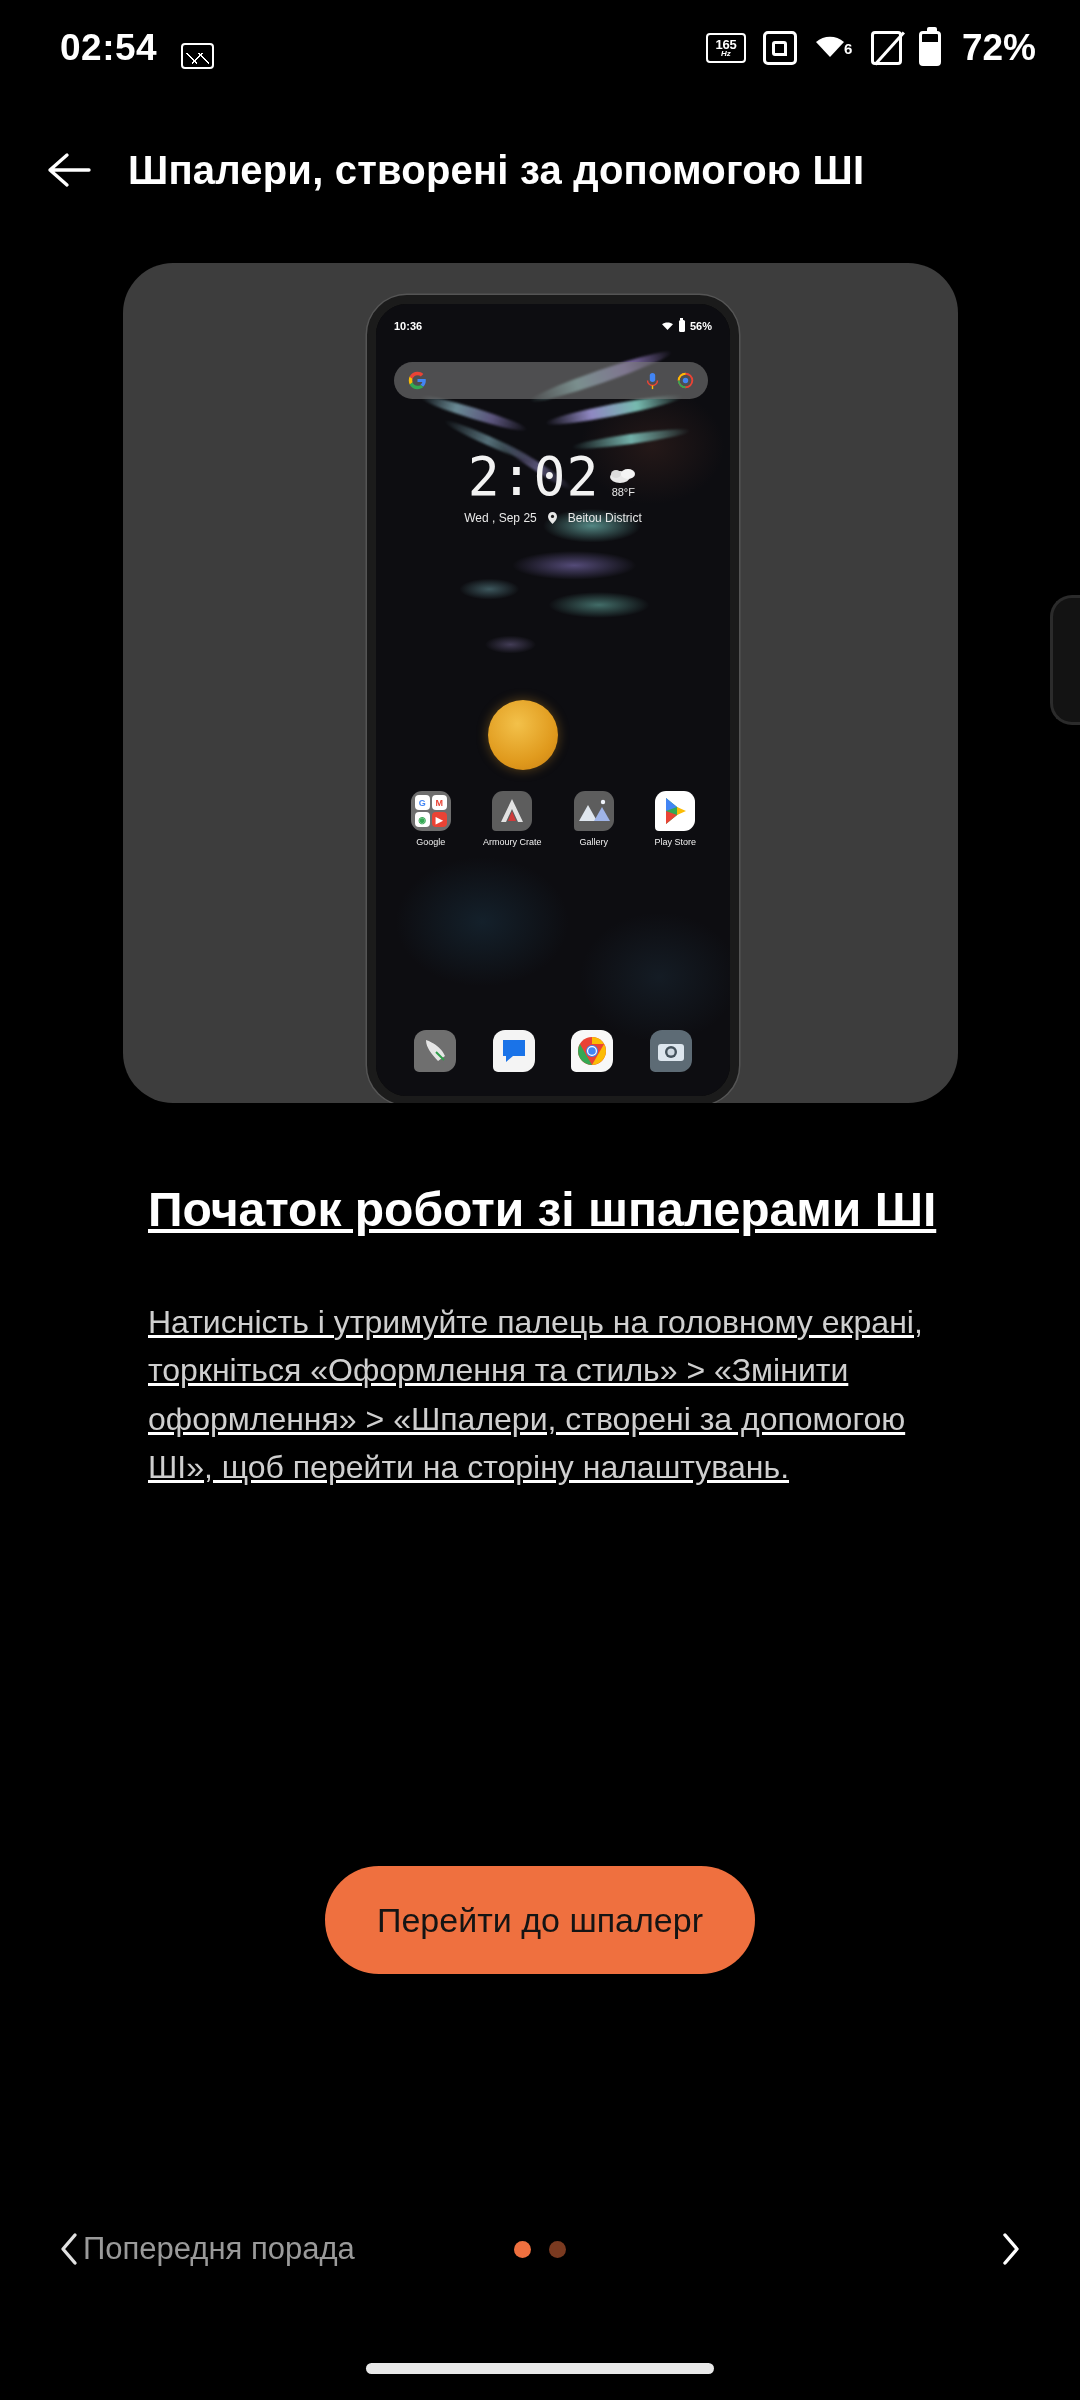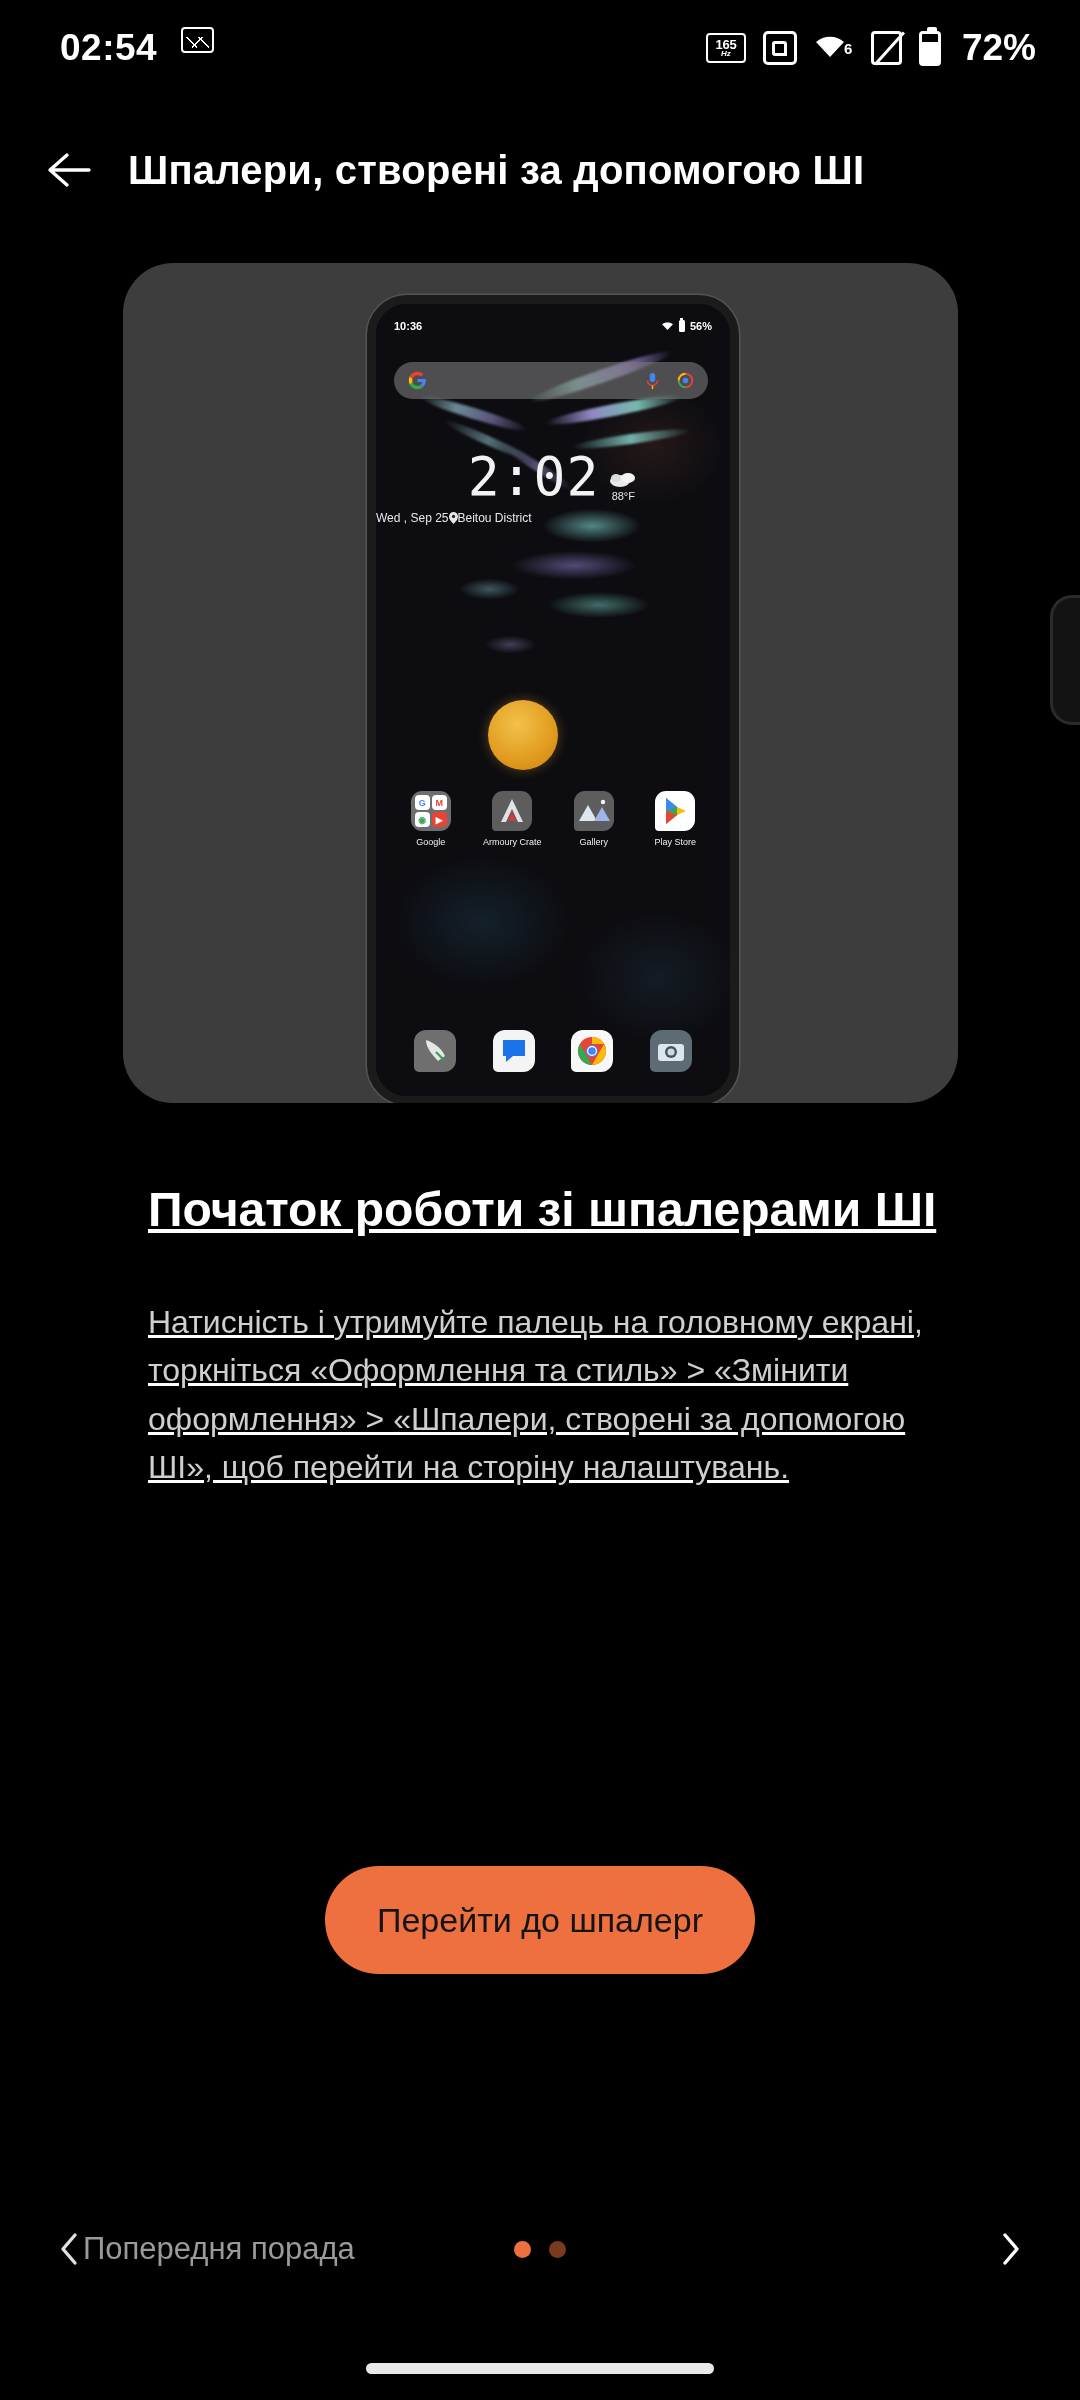--- a/index.html
+++ b/index.html
@@ -6,21 +6,21 @@
   html,body{
     width:1080px; height:2400px; background:#000; overflow:hidden;
     font-family:"Liberation Sans", sans-serif; color:#fff;
   }
   #root{ position:relative; width:1080px; height:2400px; background:#000; }
 
   
   .statusbar{ position:absolute; top:0; left:0; width:1080px; height:96px;
     display:flex; align-items:center; justify-content:space-between;
     padding:0 44px 0 60px; }
-  .sb-left{ display:flex; align-items:flex-start; gap:24px; }
+  .sb-left{ display:flex; align-items:flex-end; gap:24px; }
   .sb-time{ font-size:37px; font-weight:700; letter-spacing:0.5px; color:#fff; }
   .sb-right{ display:flex; align-items:center; gap:17px; }
   .ic-img{ width:33px; height:26px; border:2.5px solid #fff; border-radius:4px;
     position:relative; overflow:hidden; }
   .ic-img::after{ content:""; position:absolute; left:3px; bottom:3px; width:23px; height:11px;
     background:
       linear-gradient(45deg, transparent 46%, #fff 46%, #fff 56%, transparent 56%) no-repeat left/11px 11px,
       linear-gradient(-45deg, transparent 46%, #fff 46%, #fff 56%, transparent 56%) no-repeat left 6px top/11px 11px,
       linear-gradient(45deg, transparent 46%, #fff 46%, #fff 56%, transparent 56%) no-repeat right/11px 11px;}
   .ic-hz{ width:40px; height:30px; border:2.5px solid #fff; border-radius:4px;
@@ -84,27 +84,27 @@
   .p-wifi-s{ width:13px; height:10px; }
   .p-batt-s{ width:6px; height:12px; background:#fff; border-radius:1.5px; position:relative; }
   .p-batt-s::before{ content:""; position:absolute; top:-2px; left:1.5px; width:3px; height:2px; background:#fff;}
 
   .gsearch{ position:absolute; left:18px; top:58px; width:314px; height:37px;
     background:rgba(120,120,120,.62); border-radius:19px; display:flex; align-items:center;
     padding:0 14px; justify-content:space-between; }
   .g-right{ display:flex; align-items:center; gap:17px; }
 
   .clockbox{ position:absolute; left:0; top:148px; width:100%; text-align:center; }
-  .clk-row{ display:flex; align-items:flex-end; justify-content:center; gap:9px; }
+  .clk-row{ display:flex; align-items:center; justify-content:center; gap:9px; }
   .clk{ font-size:53px; font-weight:300; line-height:.95; letter-spacing:1px;
     font-family:"DejaVu Sans Mono", monospace; color:#f2f2f2; }
   .clk-wx{ display:flex; flex-direction:column; align-items:center; margin-top:8px; }
   .clk-temp{ font-size:11px; color:#e6e6e6; margin-top:2px; }
   .clk-sub{ font-size:12px; color:#e9e9e9; margin-top:9px; display:flex;
-    align-items:center; justify-content:flex-start; gap:0; }
+    align-items:center; justify-content:center; gap:11px; }
 
   .approw{ position:absolute; left:0; top:487px; width:100%;
     display:flex; justify-content:space-around; padding:0 14px; }
   .appitem{ width:64px; display:flex; flex-direction:column; align-items:center; gap:6px; }
   .appicon{ width:40px; height:40px; border-radius:11px; position:relative; overflow:hidden; }
   .appicon.sq{ border-radius:11px 11px 11px 4px; }
   .applabel{ font-size:9px; color:#f0f0f0; white-space:nowrap; }
 
   .folder{ background:#6e6e6e; display:grid; grid-template-columns:1fr 1fr;
     gap:2px; padding:4px; }

